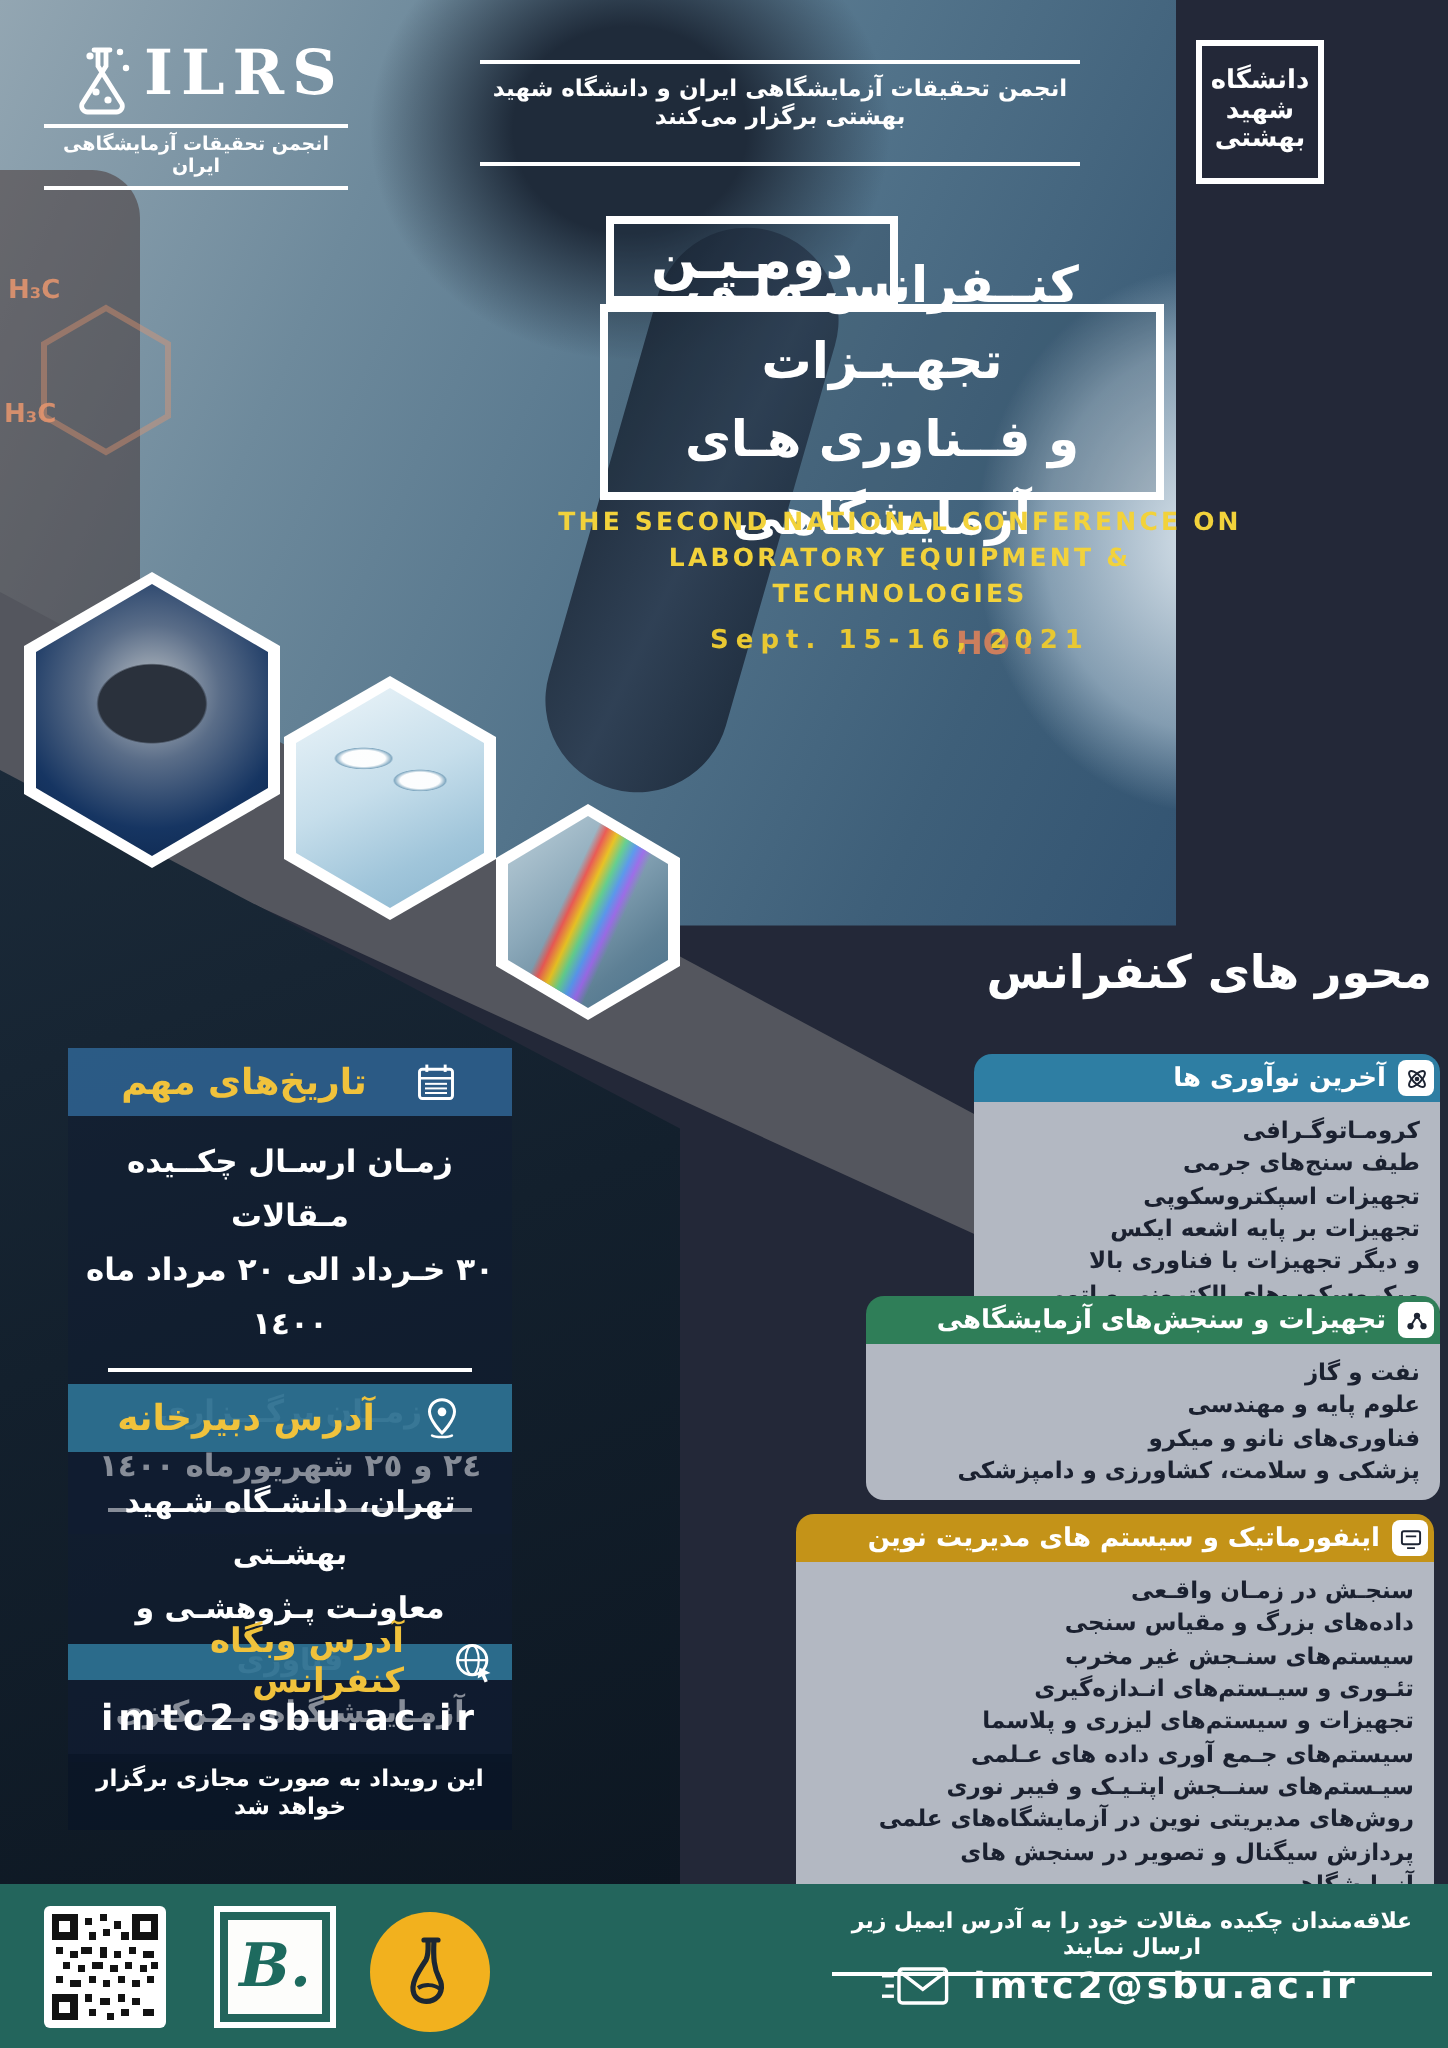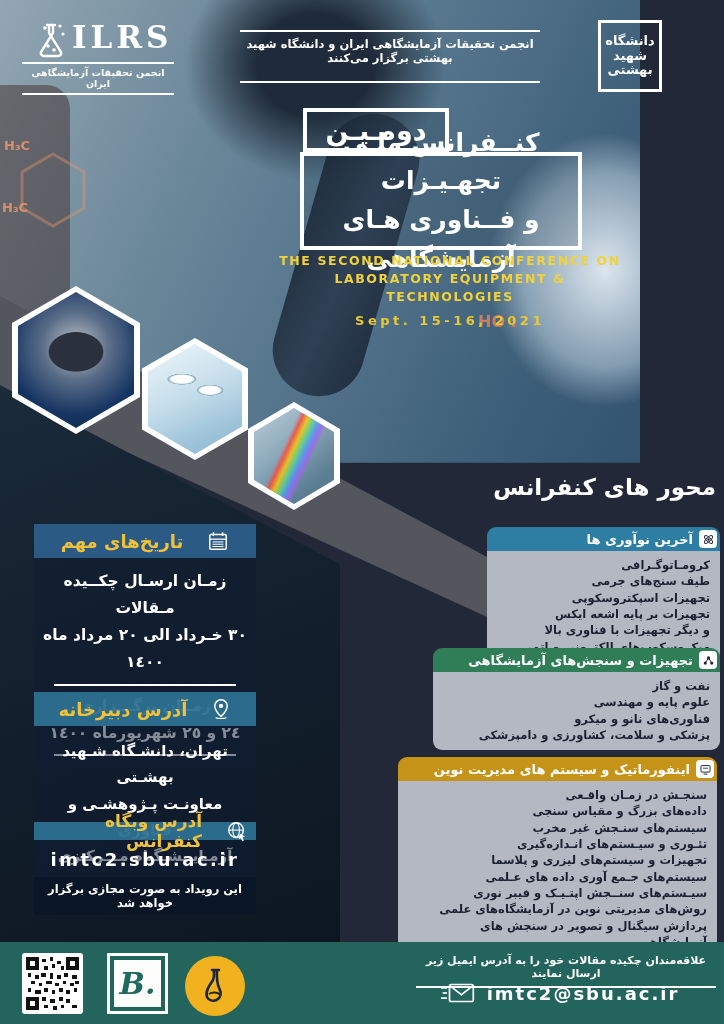--- a/index.html
+++ b/index.html
@@ -1,21 +1,21 @@
 <!DOCTYPE html>
 <html lang="fa"><head>
 <meta charset="utf-8">
 <style>
   * { margin:0; padding:0; box-sizing:border-box; }
   body { background:#111; font-family:"DejaVu Sans", sans-serif; }
   #poster { position:relative; width:724px; height:1024px; overflow:hidden;
             background:#232838; margin:0 auto; }
 
   
-  .hero { position:absolute; top:0; left:0; width:640px; height:482px;
+  .hero { position:absolute; top:0; left:0; width:588px; height:482px;
           clip-path:polygon(0 0,100% 0,100% 96%,47% 96%,0 62%);
           background:linear-gradient(115deg,#93a6b2 0%,#6e8a9c 28%,#53748b 55%,#3e5f79 80%,#325371 100%); }
   .scope-head { position:absolute; left:185px; top:-50px; width:260px; height:230px; border-radius:50%;
           background:radial-gradient(closest-side,#1f2b3a 45%,rgba(31,43,58,.55) 70%,rgba(31,43,58,0) 100%); }
   .scope-arm { position:absolute; left:300px; top:110px; width:92px; height:290px; border-radius:46px;
           transform:rotate(16deg);
           background:linear-gradient(100deg,#16202e,#2b3a4e 55%,#1a2636); opacity:.88; }
   .flask-glow { position:absolute; left:455px; top:95px; width:300px; height:350px;
           background:radial-gradient(closest-side,rgba(228,237,244,.95),rgba(193,212,226,.55) 55%,rgba(193,212,226,0) 78%); }
   .left-dark { position:absolute; left:-25px; top:85px; width:95px; height:250px; border-radius:24px;

